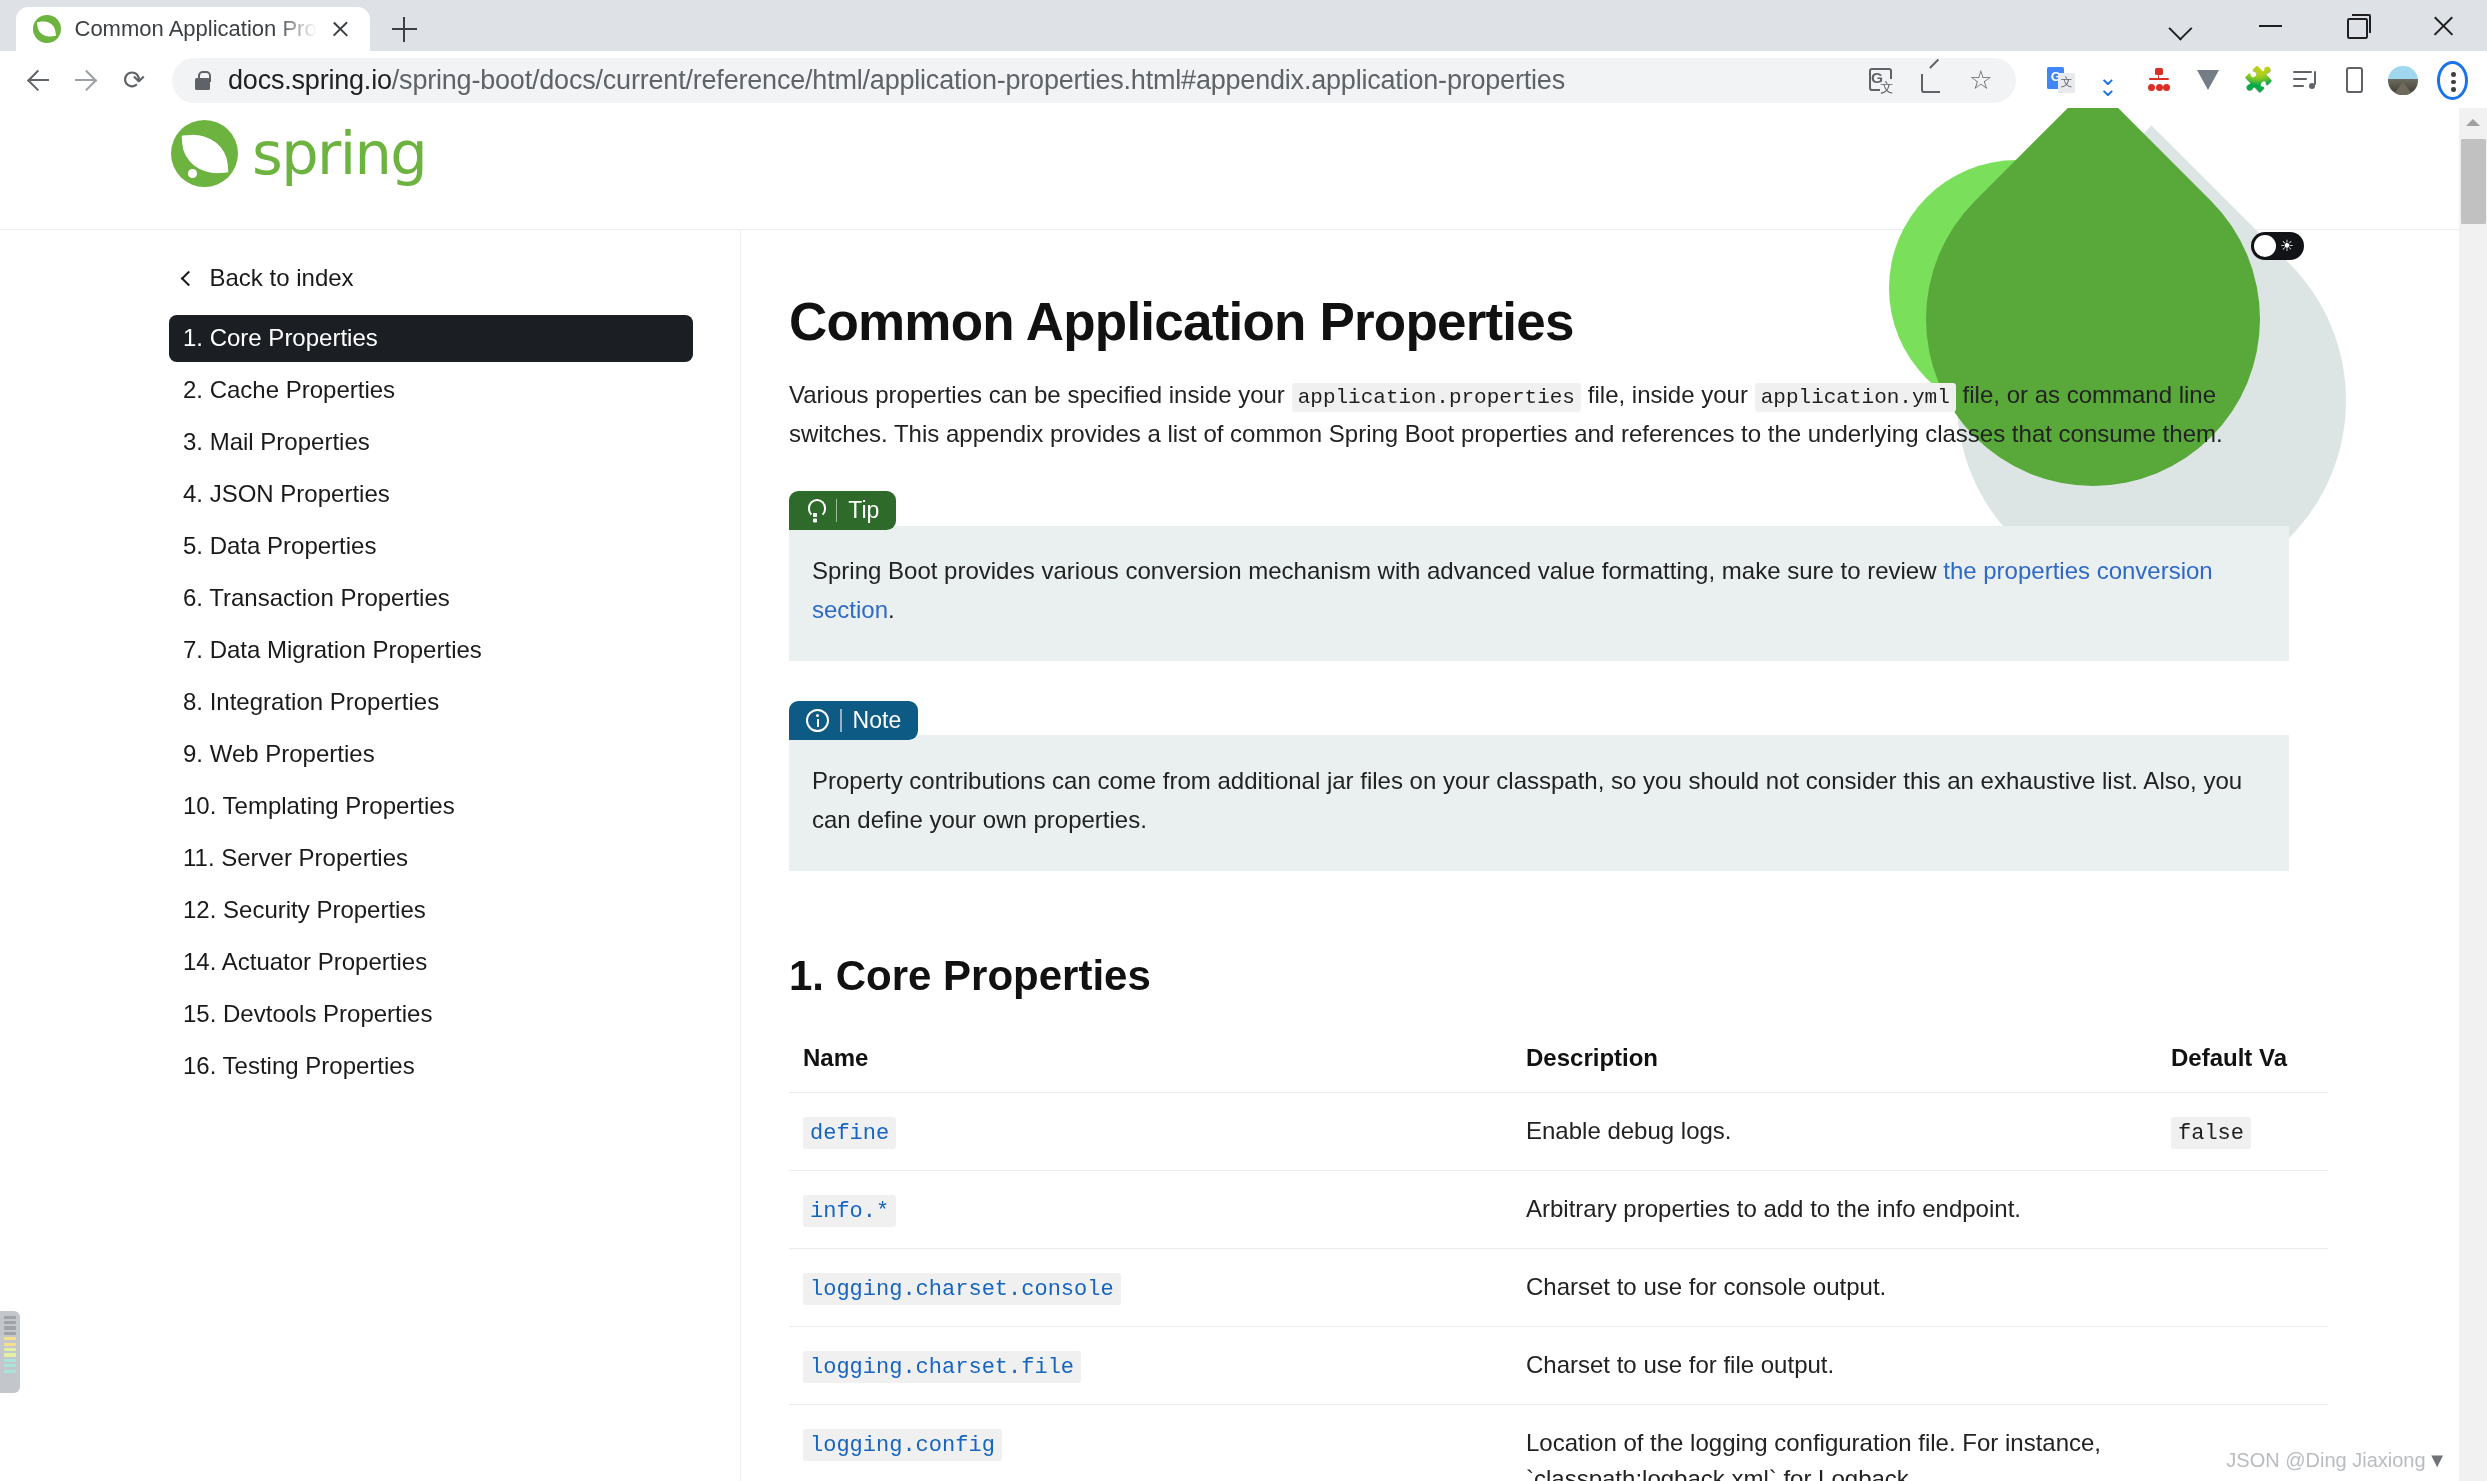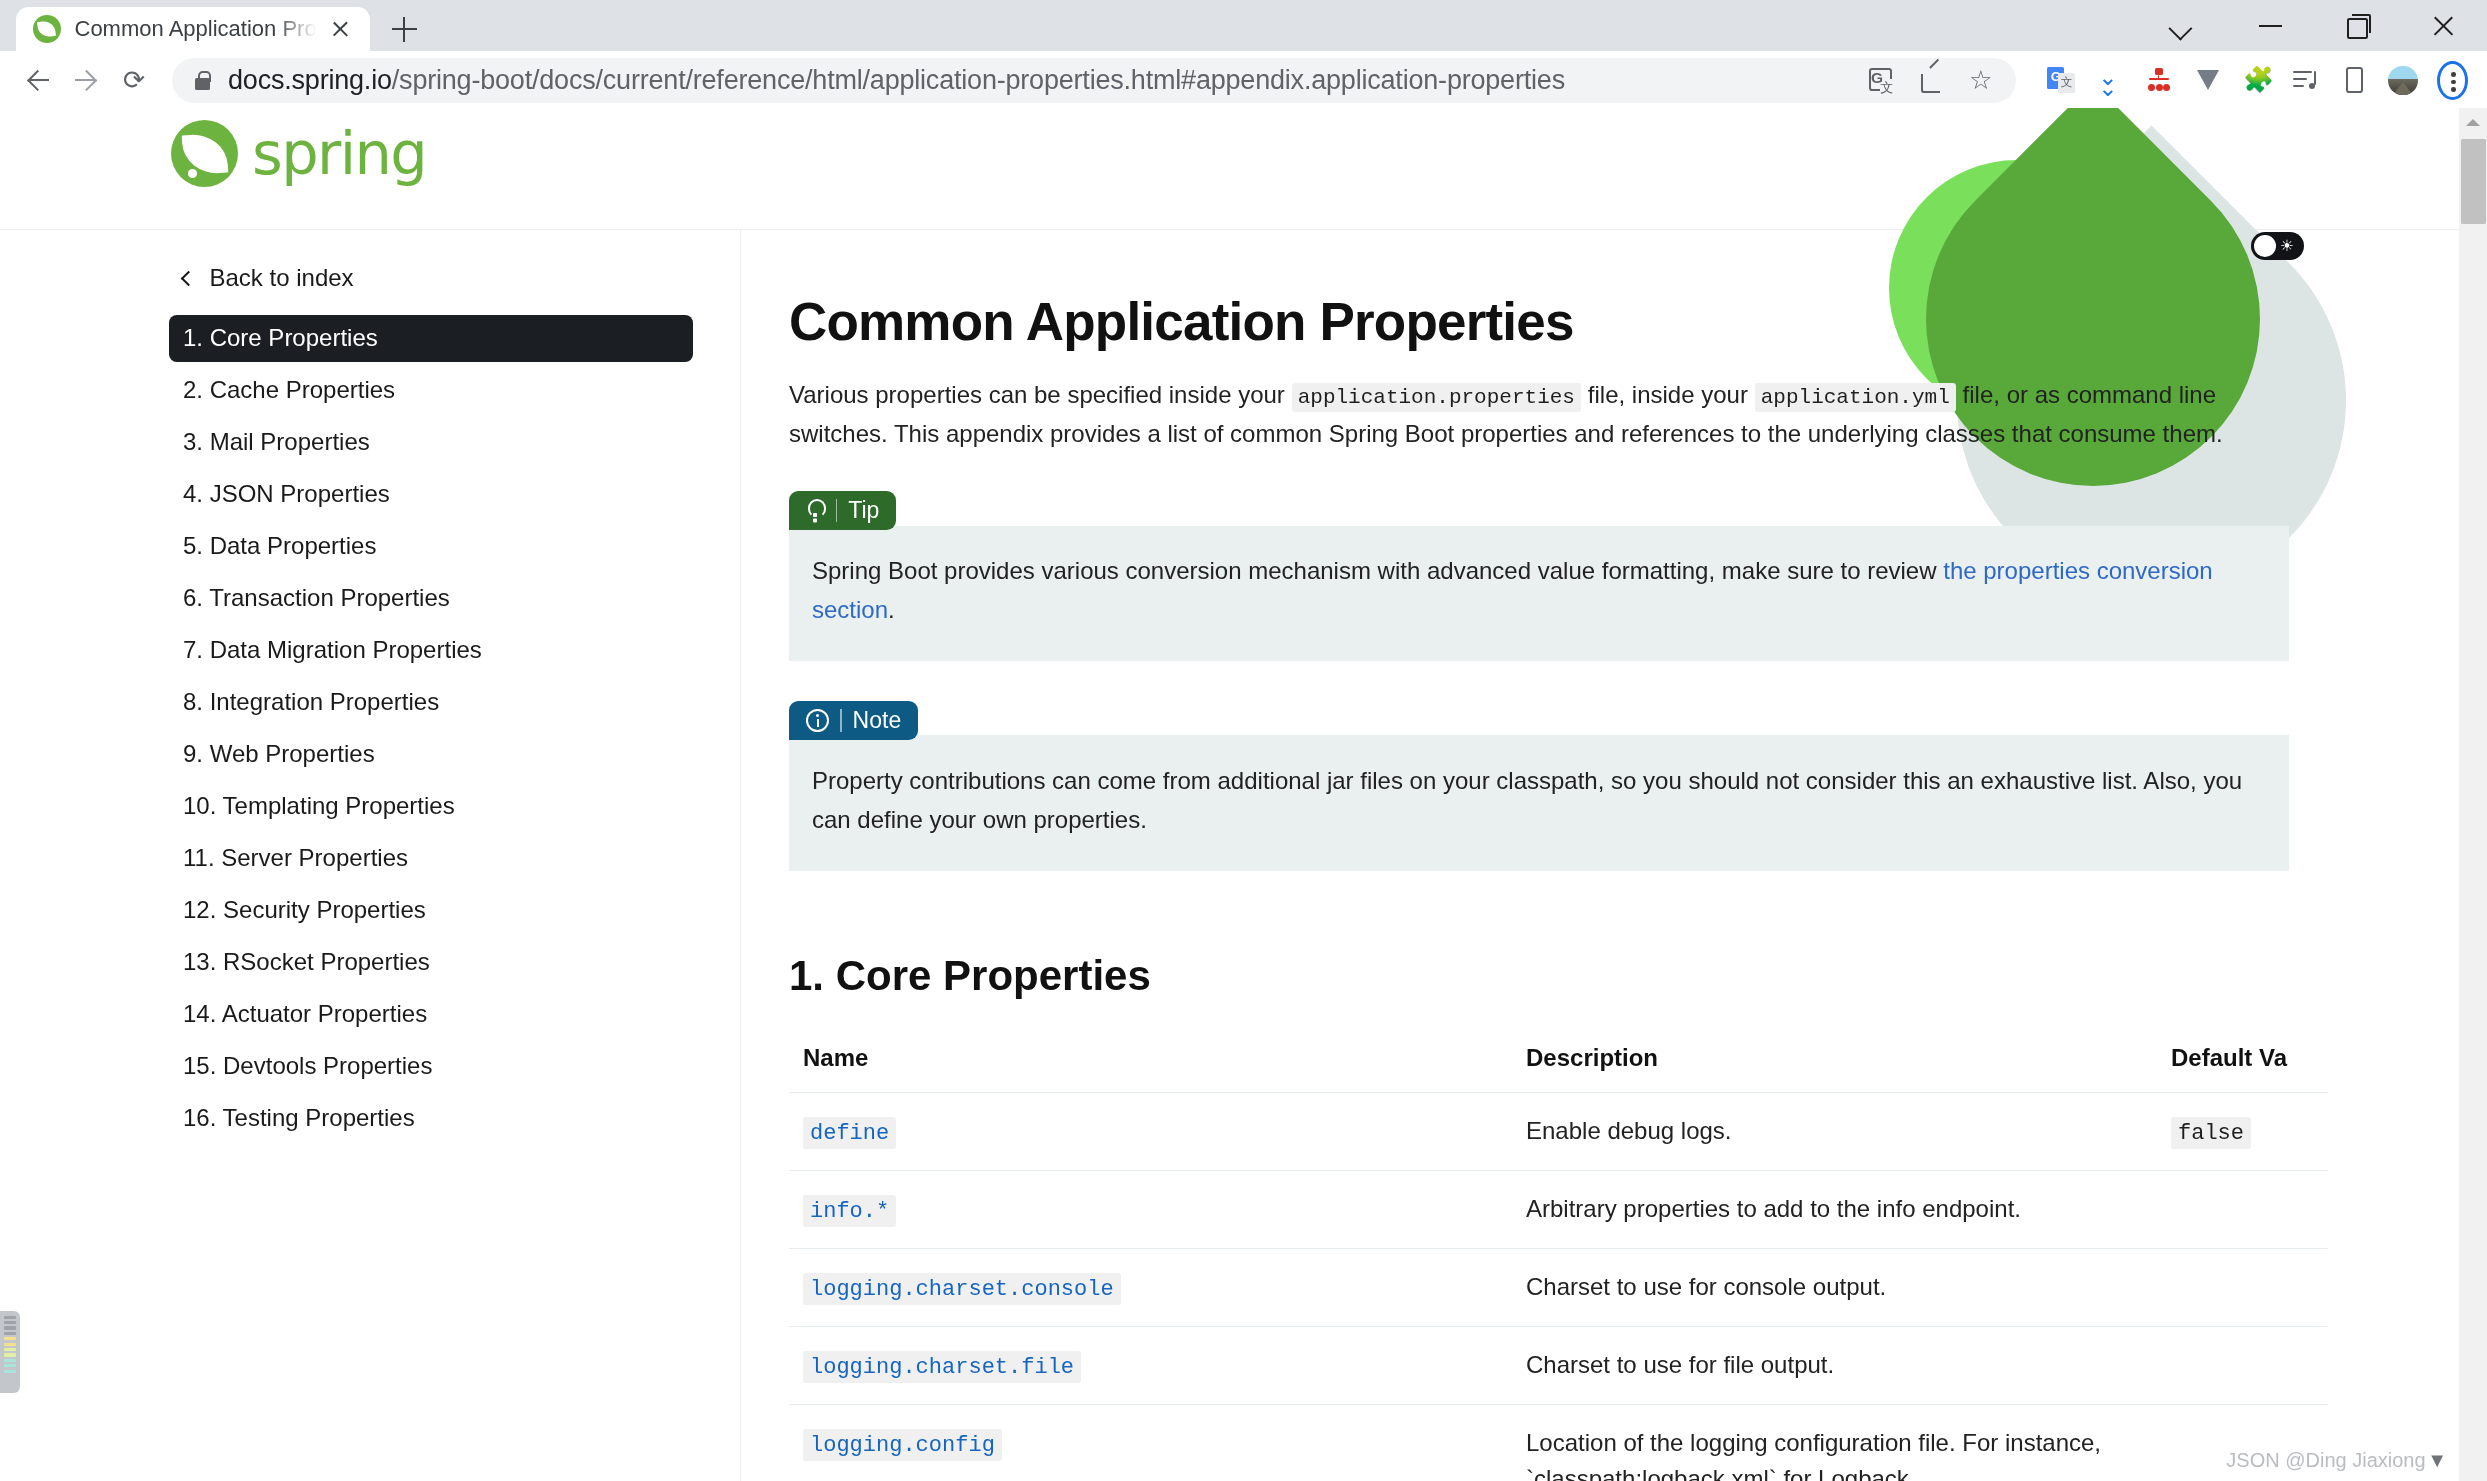--- a/index.html
+++ b/index.html
@@ -537,21 +537,20 @@
           <li>3. Mail Properties</li>
           <li>4. JSON Properties</li>
           <li>5. Data Properties</li>
           <li>6. Transaction Properties</li>
           <li>7. Data Migration Properties</li>
           <li>8. Integration Properties</li>
           <li>9. Web Properties</li>
           <li>10. Templating Properties</li>
           <li>11. Server Properties</li>
           <li>12. Security Properties</li>
-          <li>13. RSocket Properties</li>
           <li>14. Actuator Properties</li>
           <li>15. Devtools Properties</li>
           <li>16. Testing Properties</li>
         </ul>
       </aside>
 
       <main class="content">
         <div class="leaf-deco">
           <span class="pale"></span>
             <span class="lt"></span>

